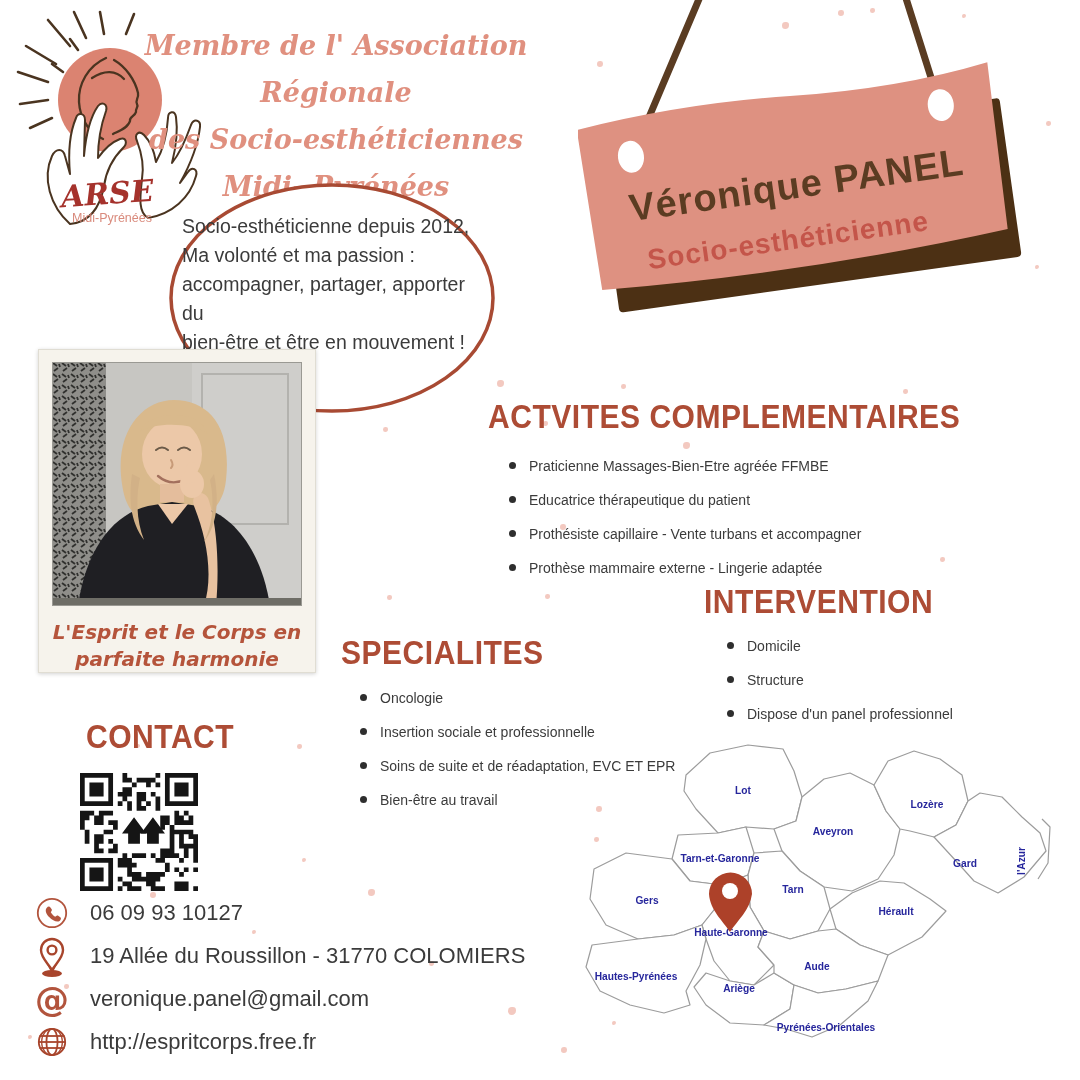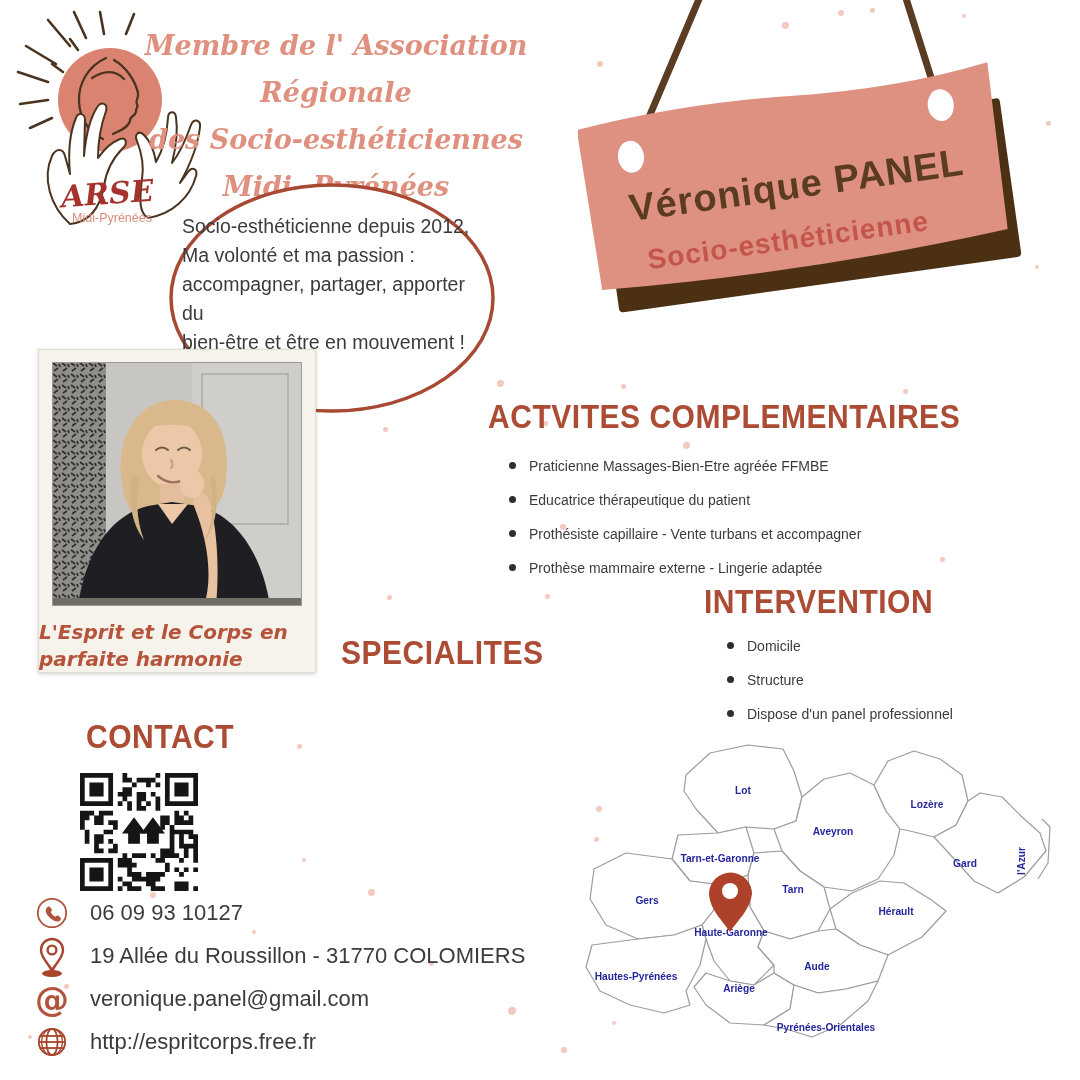--- a/index.html
+++ b/index.html
@@ -11,21 +11,21 @@
           color:#e0907f;text-align:center;font-size:27px;line-height:47px;}
   .marker{font-family:"Liberation Sans",sans-serif;font-weight:700;color:#ad4c35;
           letter-spacing:.5px;margin:0;transform:scale(.97,1.08);transform-origin:left top;}
   .h31{font-size:31px;}
   .blist{list-style:none;margin:0;padding:0;}
   .blist li{position:relative;padding-left:27px;font-size:14px;line-height:27px;margin-bottom:7px;color:#3b3b3b;}
   .blist li::before{content:"";position:absolute;left:7px;top:9px;width:7px;height:7px;border-radius:50%;background:#2e2e2e;}
   .bubble-text{position:absolute;text-align:left;font-size:19.5px;line-height:29px;color:#3b3b3b;}
   .polaroid{position:absolute;background:#f6f3ec;border:1px solid #e0ddd3;box-shadow:0 1px 4px rgba(0,0,0,.18);}
   .caption{font-family:"DejaVu Sans",sans-serif;font-style:italic;font-weight:600;
-           color:#b5543b;font-size:20px;line-height:27px;text-align:left;margin-top:7px;}
+           color:#b5543b;font-size:20px;line-height:27px;text-align:center;margin-top:7px;}
   .contact-row{display:flex;align-items:center;height:40px;margin-bottom:3px;text-align:center;}
   .contact-icon{width:44px;height:44px;flex:0 0 44px;display:flex;align-items:center;justify-content:center;}
   .contact-text{margin-left:16px;font-size:22px;color:#3b3b3b;}
   .at-glyph{font-family:"DejaVu Sans",sans-serif;font-size:34px;font-weight:bold;color:#b2543d;line-height:1;}
   .map-label{font-family:"Liberation Sans",sans-serif;font-weight:bold;fill:#26269c;font-size:10.2px;}
 </style>
 </head>
 <body>
 
 <div class="canvas">
@@ -179,20 +179,26 @@
     <h2 class="marker h31">INTERVENTION</h2>
     <ul class="blist" style="margin:14px 0 0 16px">
       <li>Domicile</li>
       <li>Structure</li>
       <li>Dispose d'un panel professionnel</li>
     </ul>
   </div>
 
   <div class="abs" style="left:341px;top:634px;width:340px">
     <h2 class="marker h31">SPECIALITES</h2>
+    <ul class="blist" style="margin:15px 0 0 12px">
+      <li>Oncologie</li>
+      <li>Insertion sociale et professionnelle</li>
+      <li>Soins de suite et de réadaptation, EVC ET EPR</li>
+      <li>Bien-être au travail</li>
+    </ul>
   </div>
 
   <h2 class="abs marker h31" style="left:86px;top:718px">CONTACT</h2>
 
   <svg class="abs" style="left:80px;top:773px" width="118" height="118" viewBox="0 0 25 25">
     <rect width="25" height="25" fill="#ffffff"></rect>
     <path id="qr-modules" fill="#151515" d="M0 0h1v1h-1zM1 0h1v1h-1zM2 0h1v1h-1zM3 0h1v1h-1zM4 0h1v1h-1zM5 0h1v1h-1zM6 0h1v1h-1zM9 0h1v1h-1zM16 0h1v1h-1zM18 0h1v1h-1zM19 0h1v1h-1zM20 0h1v1h-1zM21 0h1v1h-1zM22 0h1v1h-1zM23 0h1v1h-1zM24 0h1v1h-1zM0 1h1v1h-1zM6 1h1v1h-1zM9 1h1v1h-1zM10 1h1v1h-1zM12 1h1v1h-1zM13 1h1v1h-1zM14 1h1v1h-1zM15 1h1v1h-1zM18 1h1v1h-1zM24 1h1v1h-1zM0 2h1v1h-1zM2 2h1v1h-1zM3 2h1v1h-1zM4 2h1v1h-1zM6 2h1v1h-1zM11 2h1v1h-1zM14 2h1v1h-1zM16 2h1v1h-1zM18 2h1v1h-1zM20 2h1v1h-1zM21 2h1v1h-1zM22 2h1v1h-1zM24 2h1v1h-1zM0 3h1v1h-1zM2 3h1v1h-1zM3 3h1v1h-1zM4 3h1v1h-1zM6 3h1v1h-1zM9 3h1v1h-1zM10 3h1v1h-1zM18 3h1v1h-1zM20 3h1v1h-1zM21 3h1v1h-1zM22 3h1v1h-1zM24 3h1v1h-1zM0 4h1v1h-1zM2 4h1v1h-1zM3 4h1v1h-1zM4 4h1v1h-1zM6 4h1v1h-1zM8 4h1v1h-1zM9 4h1v1h-1zM10 4h1v1h-1zM12 4h1v1h-1zM13 4h1v1h-1zM15 4h1v1h-1zM18 4h1v1h-1zM20 4h1v1h-1zM21 4h1v1h-1zM22 4h1v1h-1zM24 4h1v1h-1zM0 5h1v1h-1zM6 5h1v1h-1zM9 5h1v1h-1zM12 5h1v1h-1zM13 5h1v1h-1zM16 5h1v1h-1zM18 5h1v1h-1zM24 5h1v1h-1zM0 6h1v1h-1zM1 6h1v1h-1zM2 6h1v1h-1zM3 6h1v1h-1zM4 6h1v1h-1zM5 6h1v1h-1zM6 6h1v1h-1zM8 6h1v1h-1zM10 6h1v1h-1zM12 6h1v1h-1zM14 6h1v1h-1zM16 6h1v1h-1zM18 6h1v1h-1zM19 6h1v1h-1zM20 6h1v1h-1zM21 6h1v1h-1zM22 6h1v1h-1zM23 6h1v1h-1zM24 6h1v1h-1zM10 7h1v1h-1zM12 7h1v1h-1zM13 7h1v1h-1zM16 7h1v1h-1zM0 8h1v1h-1zM1 8h1v1h-1zM2 8h1v1h-1zM4 8h1v1h-1zM5 8h1v1h-1zM6 8h1v1h-1zM20 8h1v1h-1zM22 8h1v1h-1zM0 9h1v1h-1zM1 9h1v1h-1zM3 9h1v1h-1zM4 9h1v1h-1zM17 9h1v1h-1zM18 9h1v1h-1zM20 9h1v1h-1zM21 9h1v1h-1zM23 9h1v1h-1zM0 10h1v1h-1zM3 10h1v1h-1zM4 10h1v1h-1zM6 10h1v1h-1zM7 10h1v1h-1zM17 10h1v1h-1zM18 10h1v1h-1zM20 10h1v1h-1zM21 10h1v1h-1zM22 10h1v1h-1zM23 10h1v1h-1zM0 11h1v1h-1zM7 11h1v1h-1zM17 11h1v1h-1zM19 11h1v1h-1zM1 12h1v1h-1zM5 12h1v1h-1zM6 12h1v1h-1zM19 12h1v1h-1zM20 12h1v1h-1zM21 12h1v1h-1zM22 12h1v1h-1zM23 12h1v1h-1zM1 13h1v1h-1zM3 13h1v1h-1zM4 13h1v1h-1zM19 13h1v1h-1zM21 13h1v1h-1zM23 13h1v1h-1zM24 13h1v1h-1zM1 14h1v1h-1zM3 14h1v1h-1zM4 14h1v1h-1zM6 14h1v1h-1zM19 14h1v1h-1zM21 14h1v1h-1zM24 14h1v1h-1zM3 15h1v1h-1zM7 15h1v1h-1zM19 15h1v1h-1zM21 15h1v1h-1zM22 15h1v1h-1zM23 15h1v1h-1zM24 15h1v1h-1zM3 16h1v1h-1zM4 16h1v1h-1zM6 16h1v1h-1zM7 16h1v1h-1zM17 16h1v1h-1zM18 16h1v1h-1zM19 16h1v1h-1zM22 16h1v1h-1zM24 16h1v1h-1zM9 17h1v1h-1zM11 17h1v1h-1zM12 17h1v1h-1zM13 17h1v1h-1zM15 17h1v1h-1zM17 17h1v1h-1zM18 17h1v1h-1zM19 17h1v1h-1zM20 17h1v1h-1zM22 17h1v1h-1zM24 17h1v1h-1zM0 18h1v1h-1zM1 18h1v1h-1zM2 18h1v1h-1zM3 18h1v1h-1zM4 18h1v1h-1zM5 18h1v1h-1zM6 18h1v1h-1zM8 18h1v1h-1zM9 18h1v1h-1zM10 18h1v1h-1zM16 18h1v1h-1zM17 18h1v1h-1zM21 18h1v1h-1zM24 18h1v1h-1zM0 19h1v1h-1zM6 19h1v1h-1zM8 19h1v1h-1zM9 19h1v1h-1zM10 19h1v1h-1zM11 19h1v1h-1zM18 19h1v1h-1zM0 20h1v1h-1zM2 20h1v1h-1zM3 20h1v1h-1zM4 20h1v1h-1zM6 20h1v1h-1zM10 20h1v1h-1zM18 20h1v1h-1zM20 20h1v1h-1zM22 20h1v1h-1zM24 20h1v1h-1zM0 21h1v1h-1zM2 21h1v1h-1zM3 21h1v1h-1zM4 21h1v1h-1zM6 21h1v1h-1zM10 21h1v1h-1zM11 21h1v1h-1zM12 21h1v1h-1zM14 21h1v1h-1zM15 21h1v1h-1zM16 21h1v1h-1zM17 21h1v1h-1zM21 21h1v1h-1zM0 22h1v1h-1zM2 22h1v1h-1zM3 22h1v1h-1zM4 22h1v1h-1zM6 22h1v1h-1zM8 22h1v1h-1zM11 22h1v1h-1zM12 22h1v1h-1zM13 22h1v1h-1zM14 22h1v1h-1zM15 22h1v1h-1zM16 22h1v1h-1zM0 23h1v1h-1zM6 23h1v1h-1zM9 23h1v1h-1zM10 23h1v1h-1zM14 23h1v1h-1zM15 23h1v1h-1zM20 23h1v1h-1zM21 23h1v1h-1zM22 23h1v1h-1zM0 24h1v1h-1zM1 24h1v1h-1zM2 24h1v1h-1zM3 24h1v1h-1zM4 24h1v1h-1zM5 24h1v1h-1zM6 24h1v1h-1zM8 24h1v1h-1zM10 24h1v1h-1zM11 24h1v1h-1zM12 24h1v1h-1zM15 24h1v1h-1zM16 24h1v1h-1zM17 24h1v1h-1zM20 24h1v1h-1zM21 24h1v1h-1zM22 24h1v1h-1zM24 24h1v1h-1z"></path>
     <rect x="8.6" y="8.6" width="7.8" height="7.8" fill="#ffffff"></rect>
     <g fill="#151515">
       <path d="M10.2 15 v-2.2 h-1.3 l2.55-3.4 2.55 3.4 h-1.3 V15 z"></path>

